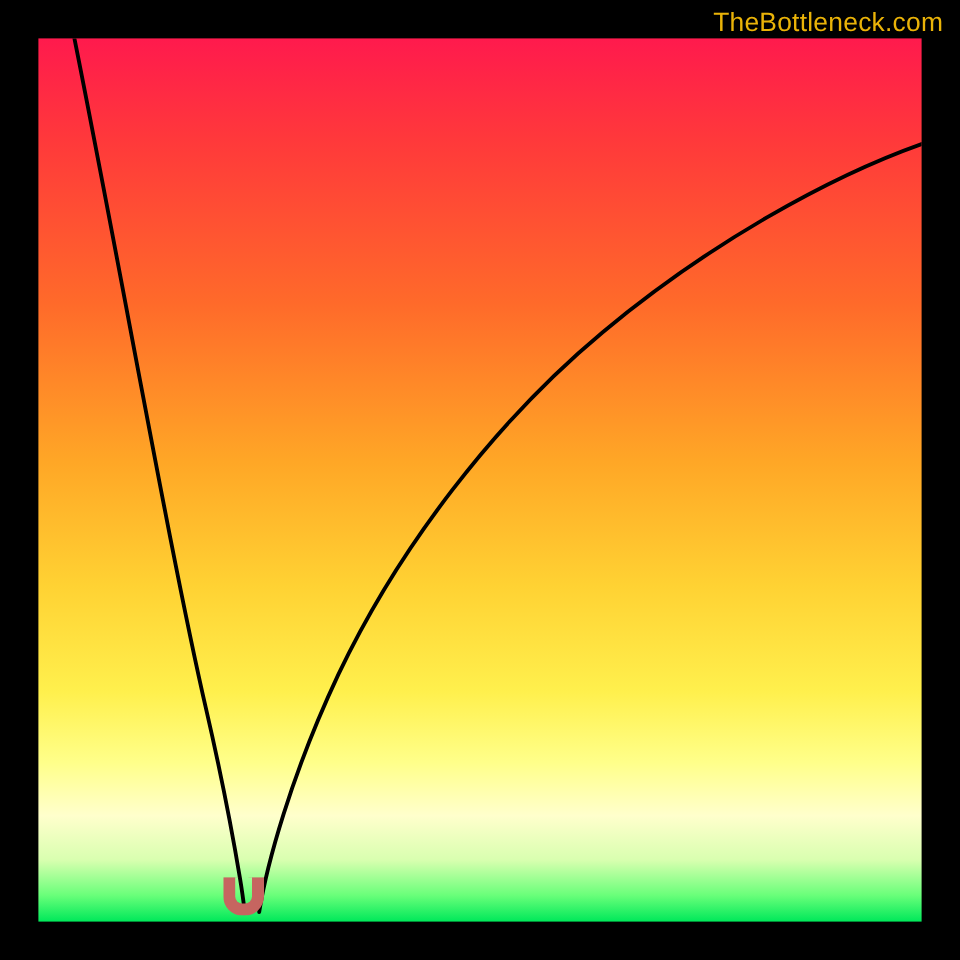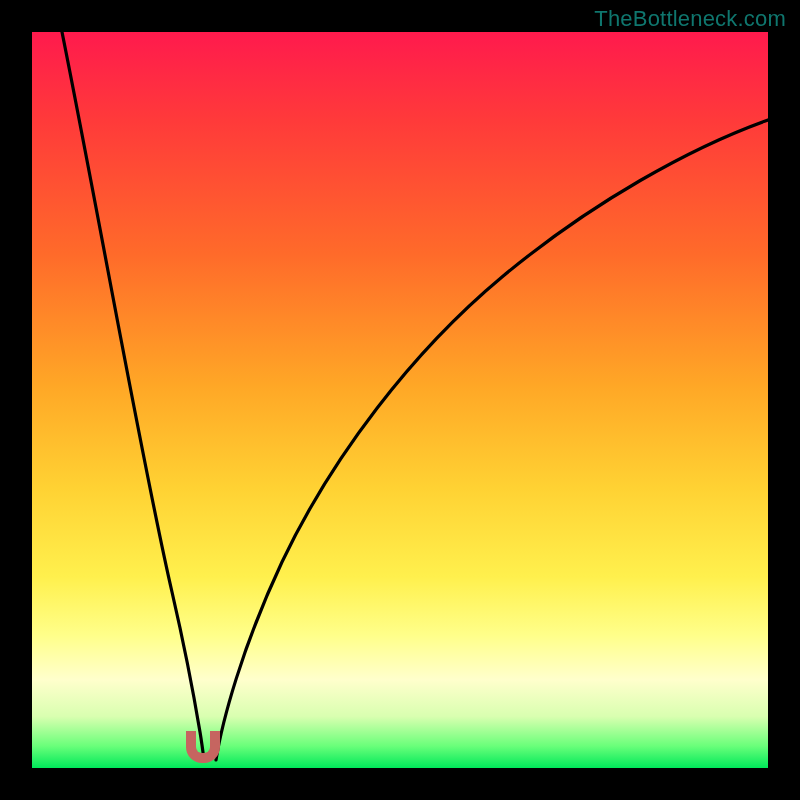--- a/index.html
+++ b/index.html
@@ -27,21 +27,21 @@
       #ffff8a 82%,
       #ffffcc 88%,
       #d9ffb0 93%,
       #6aff7a 97%,
       #00e85a 100%);
   }
   .watermark {
     position: absolute;
     top: 6px;
     right: 14px;
-    color: #0f766e;
+    color: #eab308;
     font-size: 22px;
     letter-spacing: 0.2px;
     font-weight: 500;
   }
   svg.curves {
     position: absolute;
     left: 0;
     top: 0;
     width: 736px;
     height: 736px;

